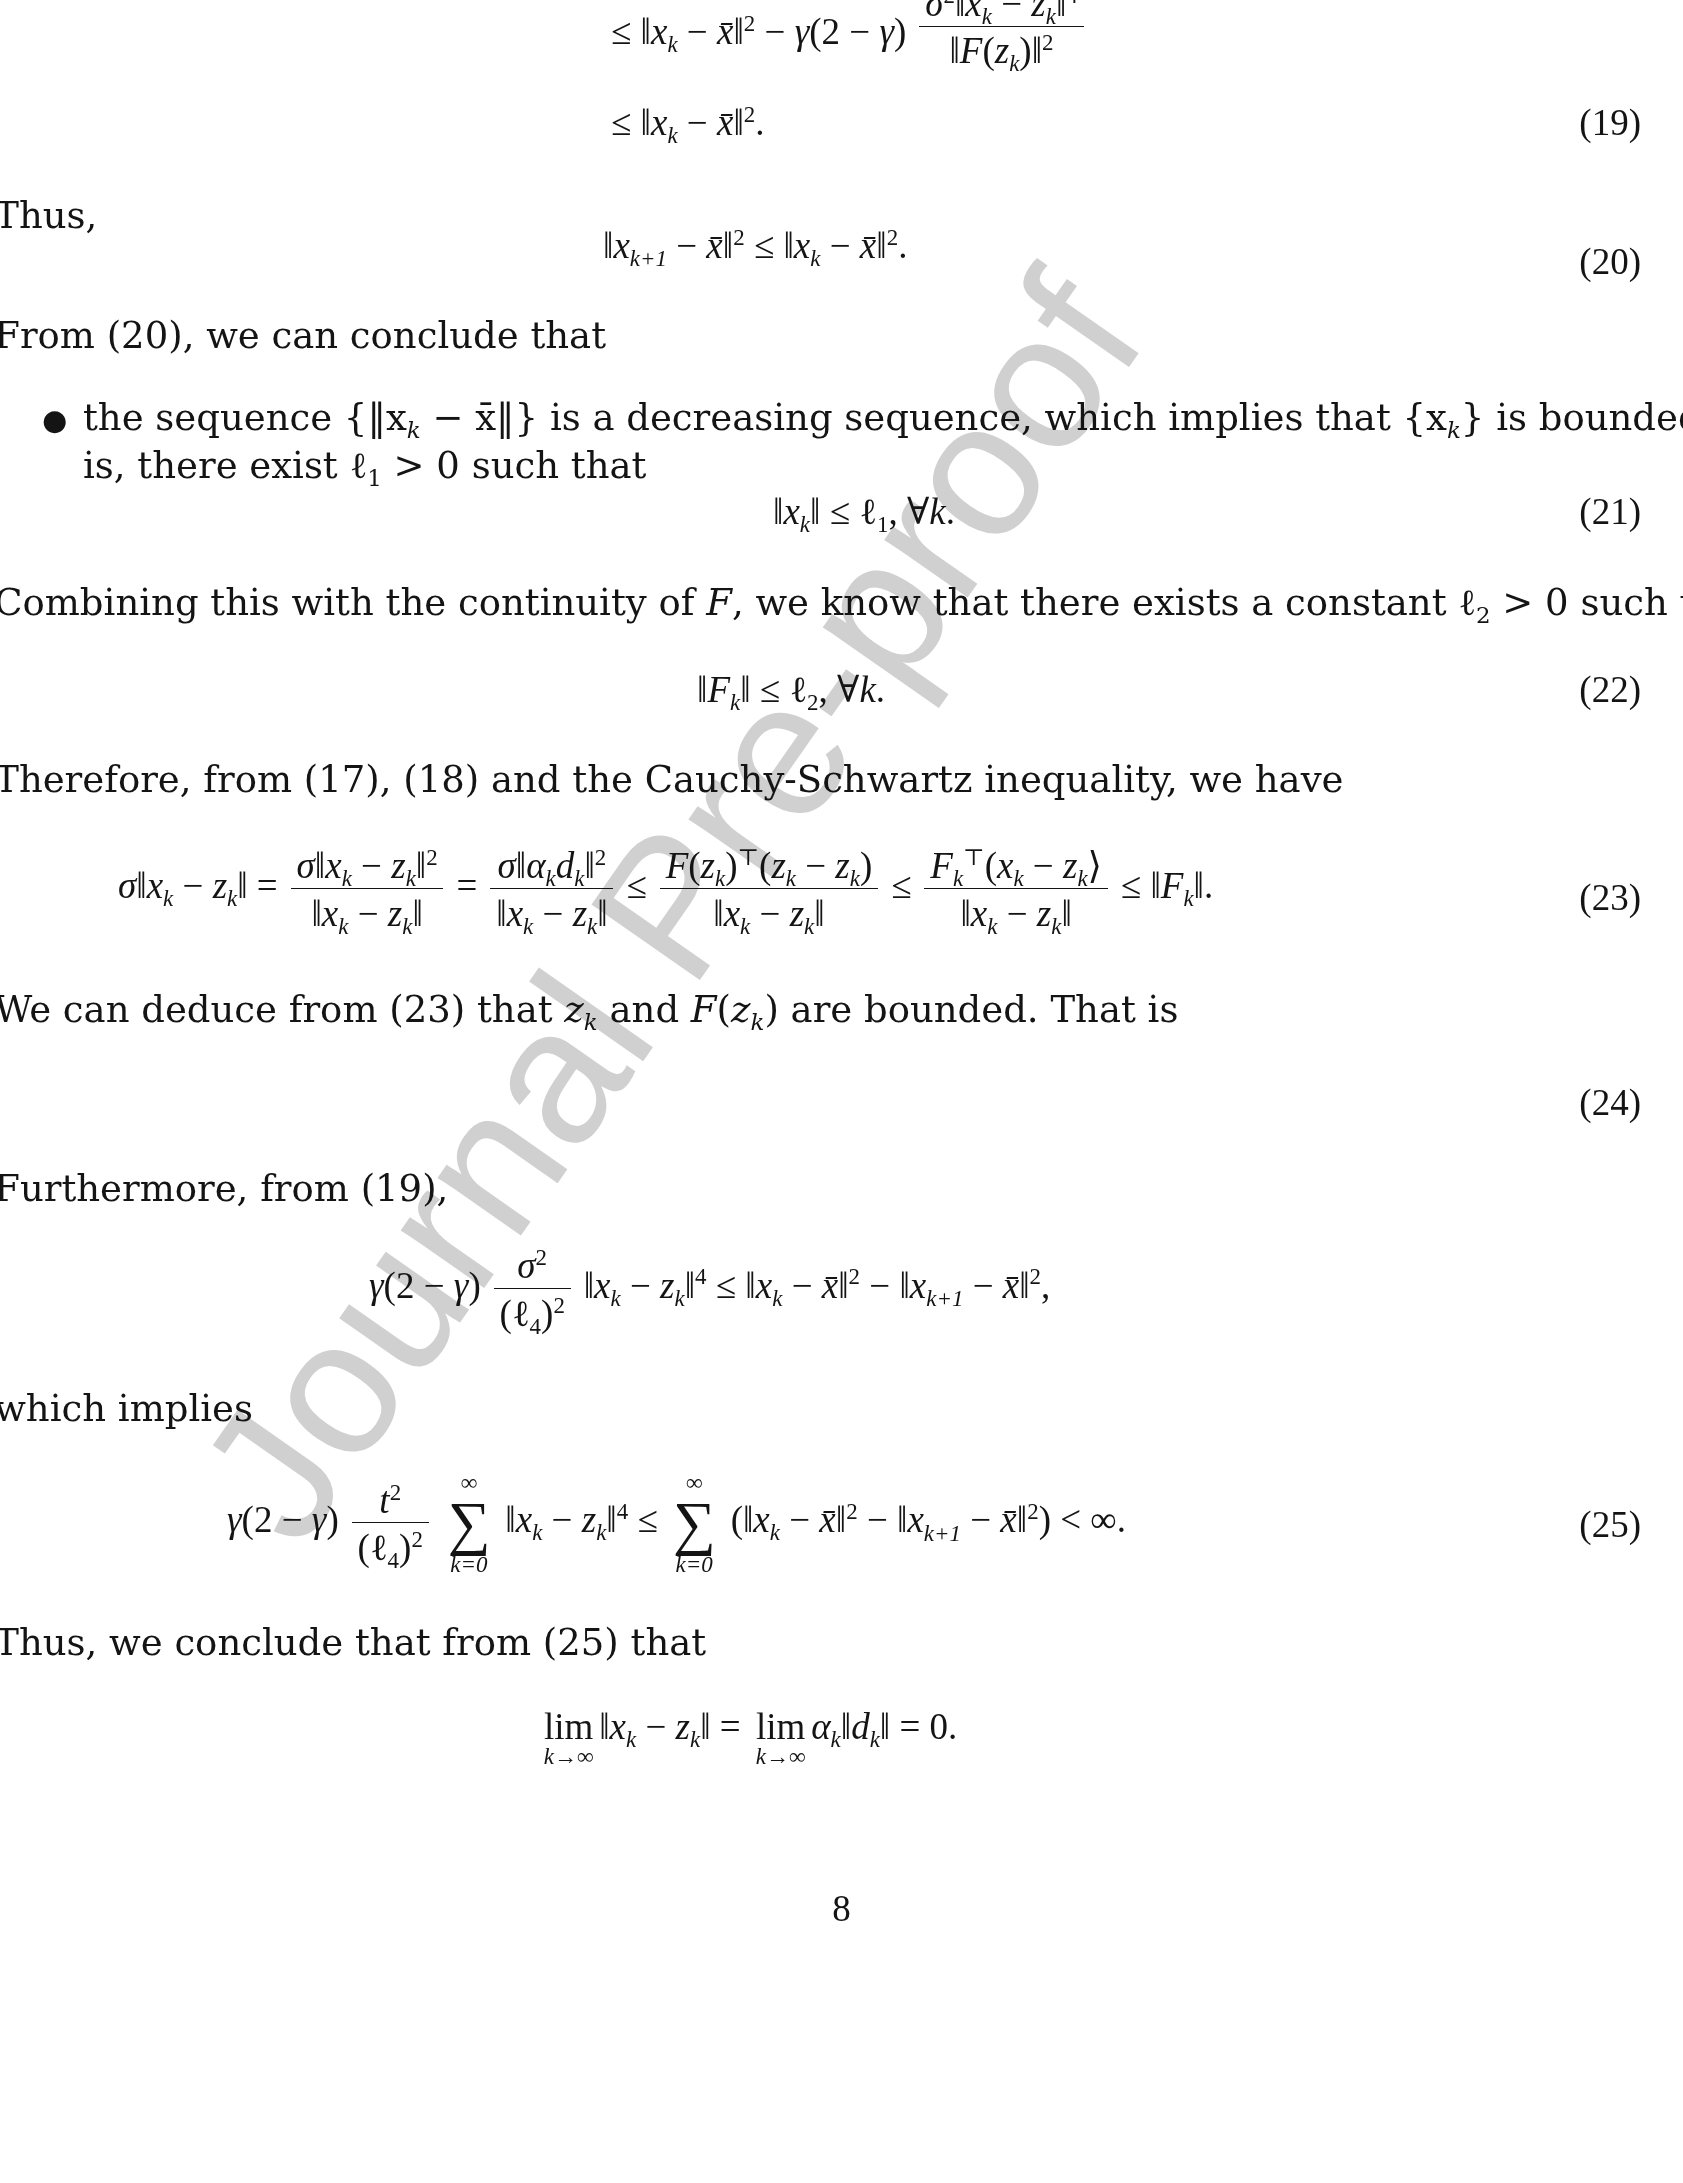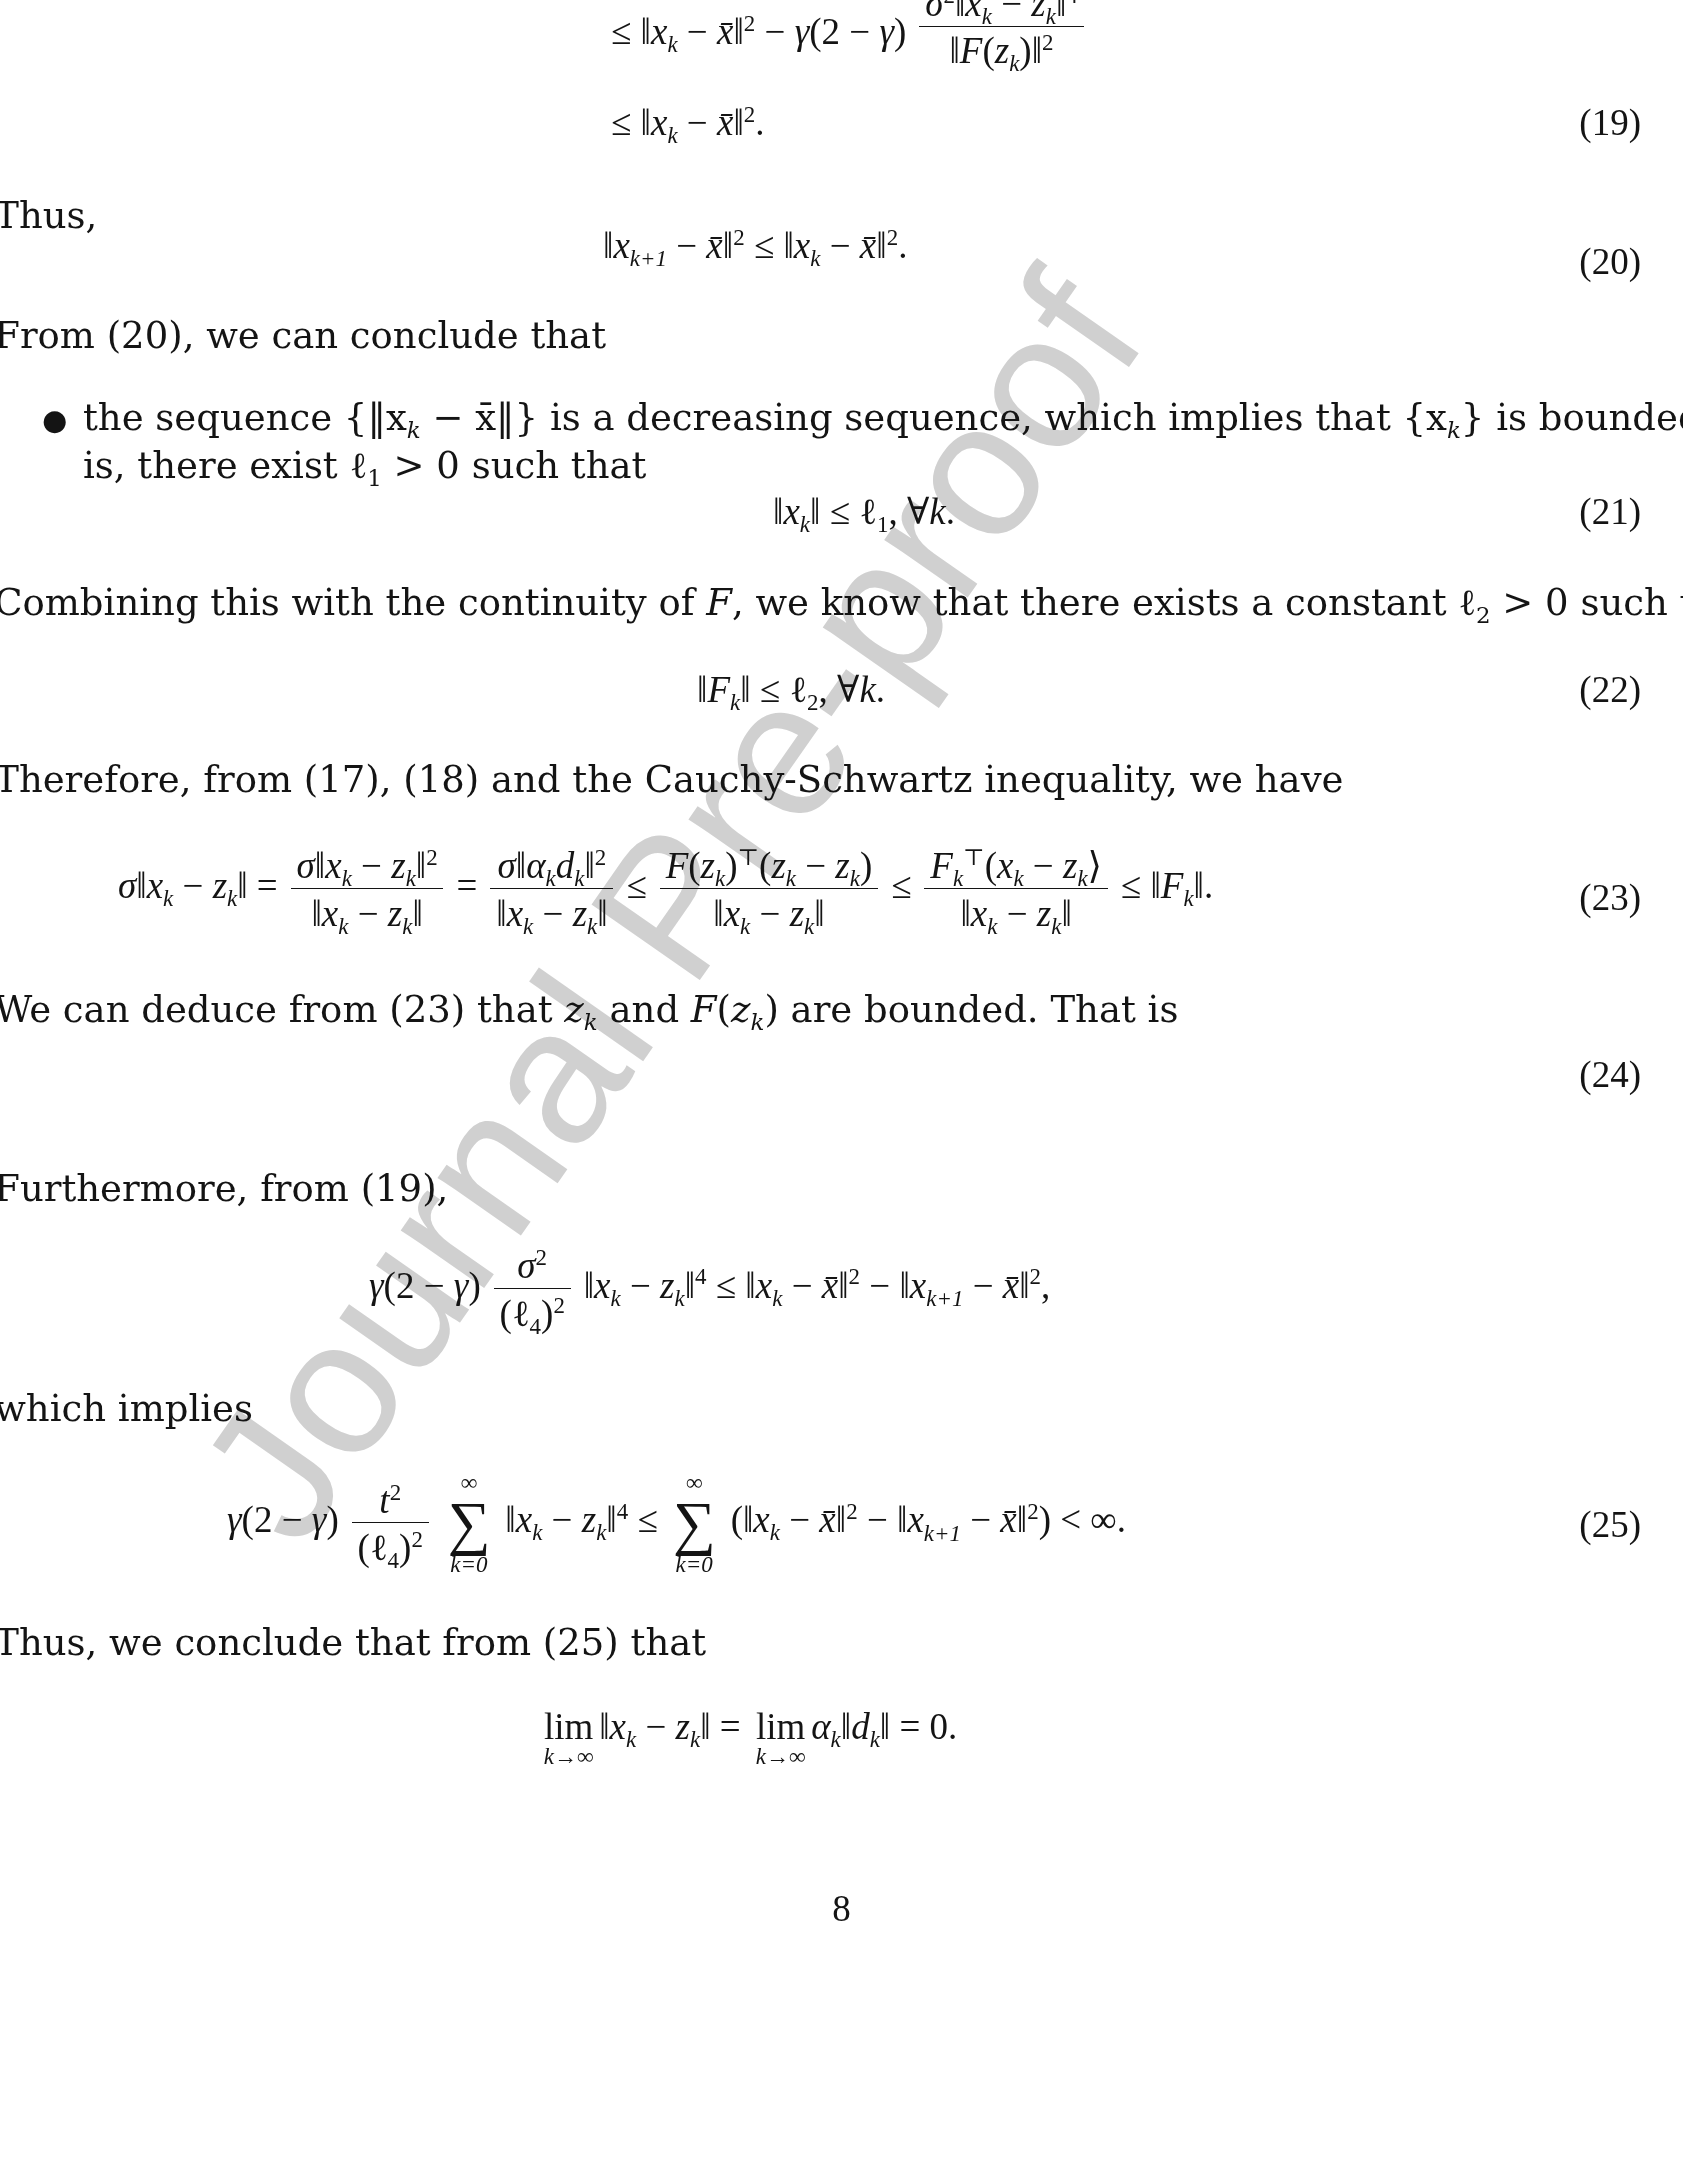--- a/index.html
+++ b/index.html
@@ -92,21 +92,21 @@
     ≤
     <span class="frac"><span class="num"><span class="i">F</span><sub class="i">k</sub><sup>⊤</sup>(<span class="i">x<sub>k</sub></span> − <span class="i">z<sub>k</sub></span>⟩</span><span class="den">‖<span class="i">x<sub>k</sub></span> − <span class="i">z<sub>k</sub></span>‖</span></span>
     ≤ ‖<span class="i">F<sub>k</sub></span>‖.
   </div>
   <div class="eqnum" style="top:879px;">(23)</div>
 
   <div class="line" style="left:-5.8px; top:991px;">
     <span>We can deduce from (23) that </span><span class="i">z<sub>k</sub></span><span> and </span><span class="i">F</span>(<span class="i">z<sub>k</sub></span>)<span> are bounded. That is</span>
   </div>
 
-  <div class="eqnum" style="top:1056px;text-align:right;">(24)</div>
+  <div class="eqnum" style="top:1084px;text-align:right;">(24)</div>
 
   <div class="line" style="left:-5.8px; top:1170px;">Furthermore, from (19),</div>
 
   <div class="eq" style="left:369px; top:1247px;">
     <span class="i">γ</span>(2 − <span class="i">γ</span>)
     <span class="frac"><span class="num"><span class="i">σ</span><sup>2</sup></span><span class="den">(ℓ<sub>4</sub>)<sup>2</sup></span></span>
     ‖<span class="i">x<sub>k</sub></span> − <span class="i">z<sub>k</sub></span>‖<sup>4</sup> ≤ ‖<span class="i">x<sub>k</sub></span> − <span class="i">x̄</span>‖<sup>2</sup> − ‖<span class="i">x</span><sub class="i">k+1</sub> − <span class="i">x̄</span>‖<sup>2</sup>,
   </div>
 
   <div class="line" style="left:-5.8px; top:1390px;">which implies</div>

